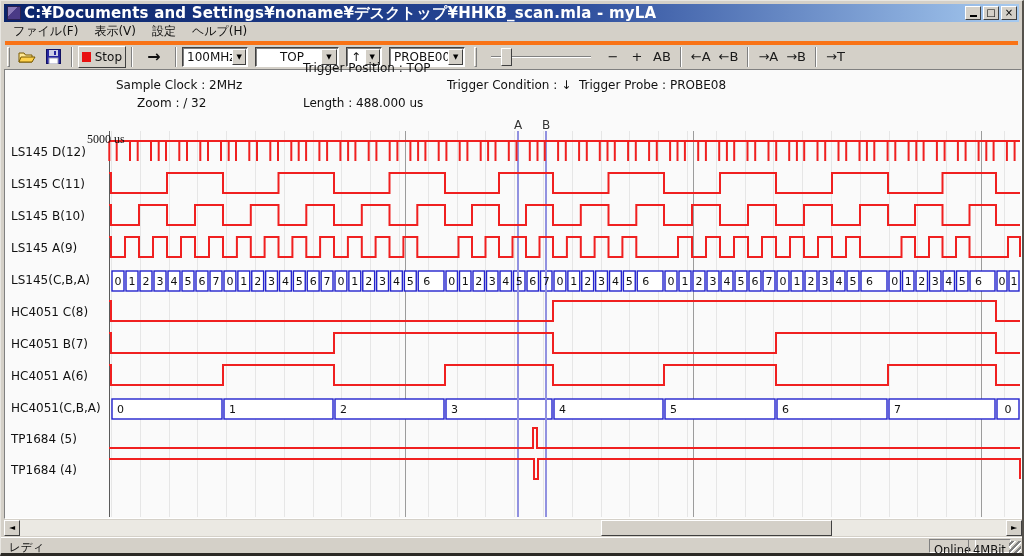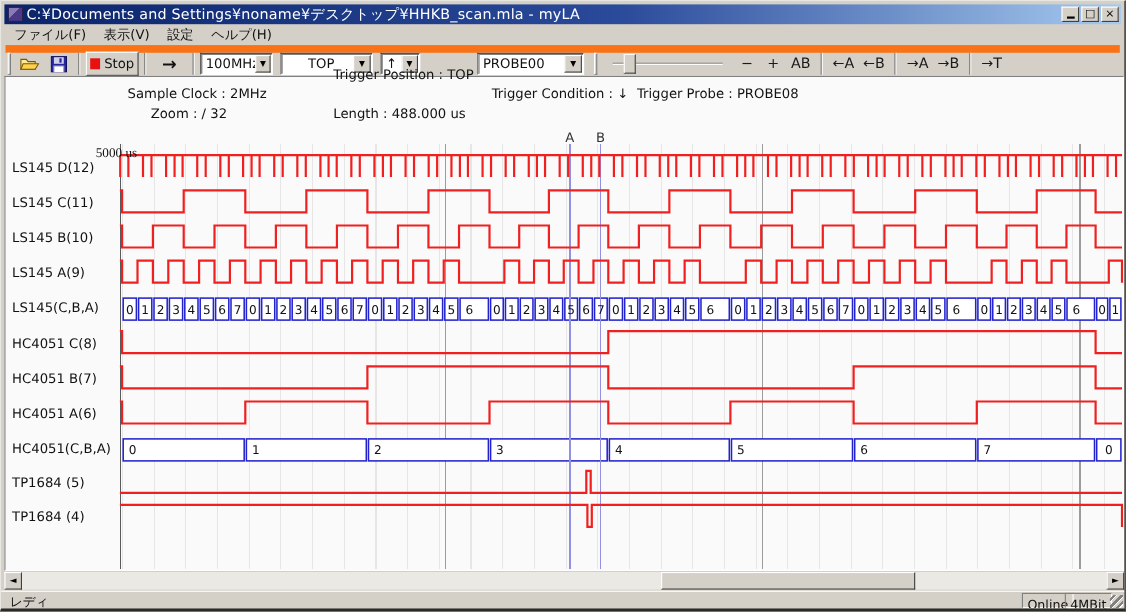--- a/index.html
+++ b/index.html
@@ -16,37 +16,37 @@
   
   .titlebar {
     position:absolute; left:3px; top:3px; right:3px; height:18px;
     background:linear-gradient(to right,#0a246a 0%,#2a4a9a 55%,#a6caf0 100%);
     display:flex; align-items:center; padding:0 2px;
   }
   .app-icon { width:14px; height:14px; margin:0 3px 0 1px; flex:0 0 auto;
     background:
       linear-gradient(135deg,#8a7ab8 0 40%,#4a3a86 40% 100%);
     border:1px solid #2a2050; }
-  .title-text { color:#fff; font-weight:normal; font-size:13px; white-space:nowrap;
+  .title-text { color:#fff; font-weight:bold; font-size:15px; white-space:nowrap;
     overflow:hidden; flex:1 1 auto; letter-spacing:.2px; }
   .tb-btns { display:flex; gap:2px; flex:0 0 auto; }
   .tb-btn { width:16px; height:14px; background:#d4d0c8; font-size:10px; line-height:12px;
     text-align:center; color:#000;
     border-top:1px solid #fff; border-left:1px solid #fff;
     border-right:1px solid #404040; border-bottom:1px solid #404040; }
   .tb-btn .min-glyph { display:block; width:7px; height:2px; background:#000; margin:8px auto 0; }
 
   
   .menubar { position:absolute; left:4px; top:22px; right:4px; height:17px;
     display:flex; align-items:center; }
   .menu-item { padding:1px 8px 2px 8px; white-space:nowrap; }
 
   
   .toolbar { position:absolute; left:4px; top:40px; right:4px; height:27px;
-    border-top:7px solid #f97316; display:flex; align-items:center; }
+    border-top:4px solid #f97316; display:flex; align-items:center; }
   .grip { width:3px; height:20px; margin:0 4px 0 2px;
     border-left:1px solid #fff; border-top:1px solid #fff;
     border-right:1px solid #808080; border-bottom:1px solid #808080; }
   .tsep { width:2px; height:20px; margin:0 5px;
     border-left:1px solid #808080; border-right:1px solid #fff; }
   .tool-btn { height:22px; display:flex; align-items:center; justify-content:center;
     padding:0 3px; background:transparent; }
   .icon-btn { width:26px; }
   .stop-btn { width:48px; gap:4px; background:#d4d0c8;
     border-top:1px solid #fff; border-left:1px solid #fff;
@@ -56,21 +56,21 @@
   .flat-btn { min-width:24px; font-size:13px; color:#1a1a1a; padding:0 4px; }
   .combo { height:20px; background:#fff; margin-right:7px; display:flex; align-items:center;
     border-top:1px solid #404040; border-left:1px solid #404040;
     border-right:1px solid #fff; border-bottom:1px solid #fff;
     box-shadow:inset 1px 1px 0 #808080; }
   .combo-value { flex:1 1 auto; padding:0 4px; font-size:12px; white-space:nowrap; overflow:hidden; }
   .combo-btn { width:16px; height:16px; margin-right:1px; background:#d4d0c8; text-align:center;
     font-size:7px; line-height:15px; color:#000;
     border-top:1px solid #fff; border-left:1px solid #fff;
     border-right:1px solid #404040; border-bottom:1px solid #404040; }
-  .c0 { width:66px; } .c1 { width:84px;padding-left:20px; } .c2 { width:36px; } .c3 { width:97px;margin-left:45px; }
+  .c0 { width:66px; } .c1 { width:84px;padding-left:20px; } .c2 { width:36px; } .c3 { width:76px; }
   .slider { width:108px; height:22px; position:relative; margin:0 6px; }
   .slider-track { position:absolute; left:4px; right:4px; top:10px; height:2px;
     border-top:1px solid #808080; border-bottom:1px solid #fff; }
   .slider-thumb { position:absolute; left:14px; top:2px; width:11px; height:18px; background:#d4d0c8;
     border-top:1px solid #fff; border-left:1px solid #fff;
     border-right:1px solid #404040; border-bottom:1px solid #404040; }
 
   
   .client { position:absolute; left:3px; top:68px; width:1018px; height:450px;
     background:#fafafa;

